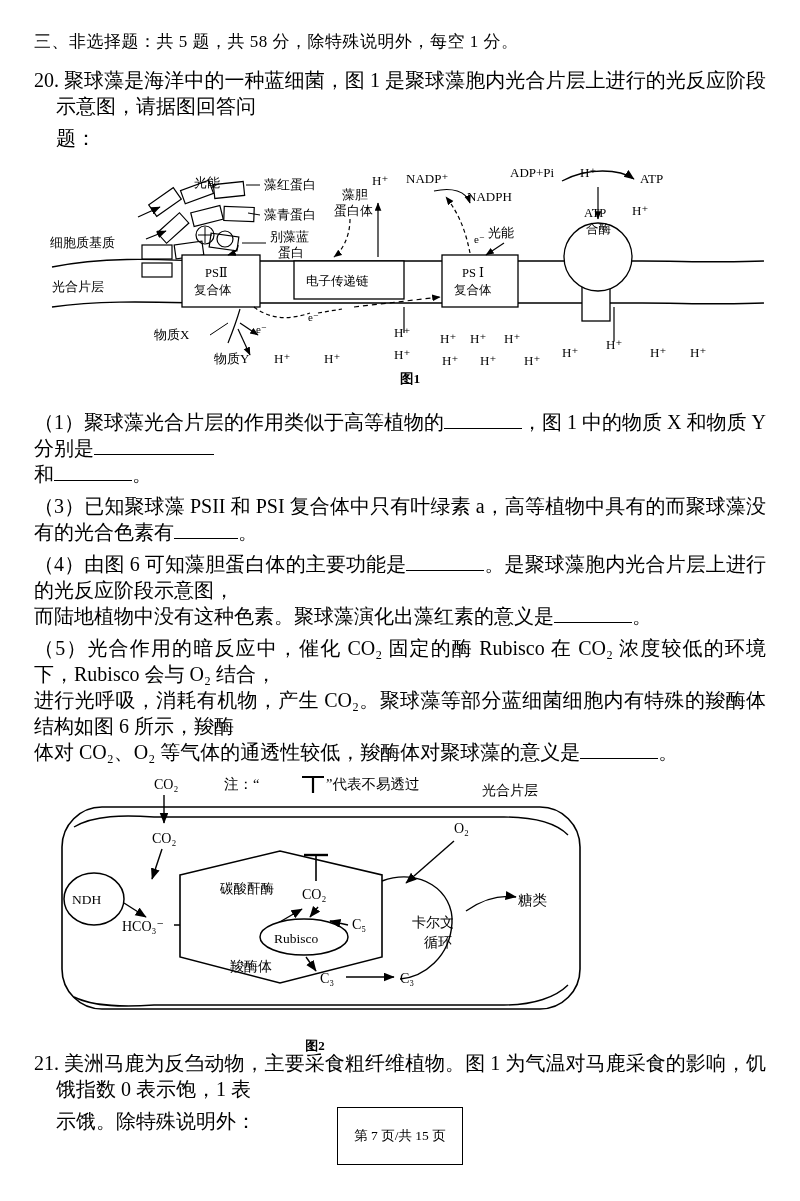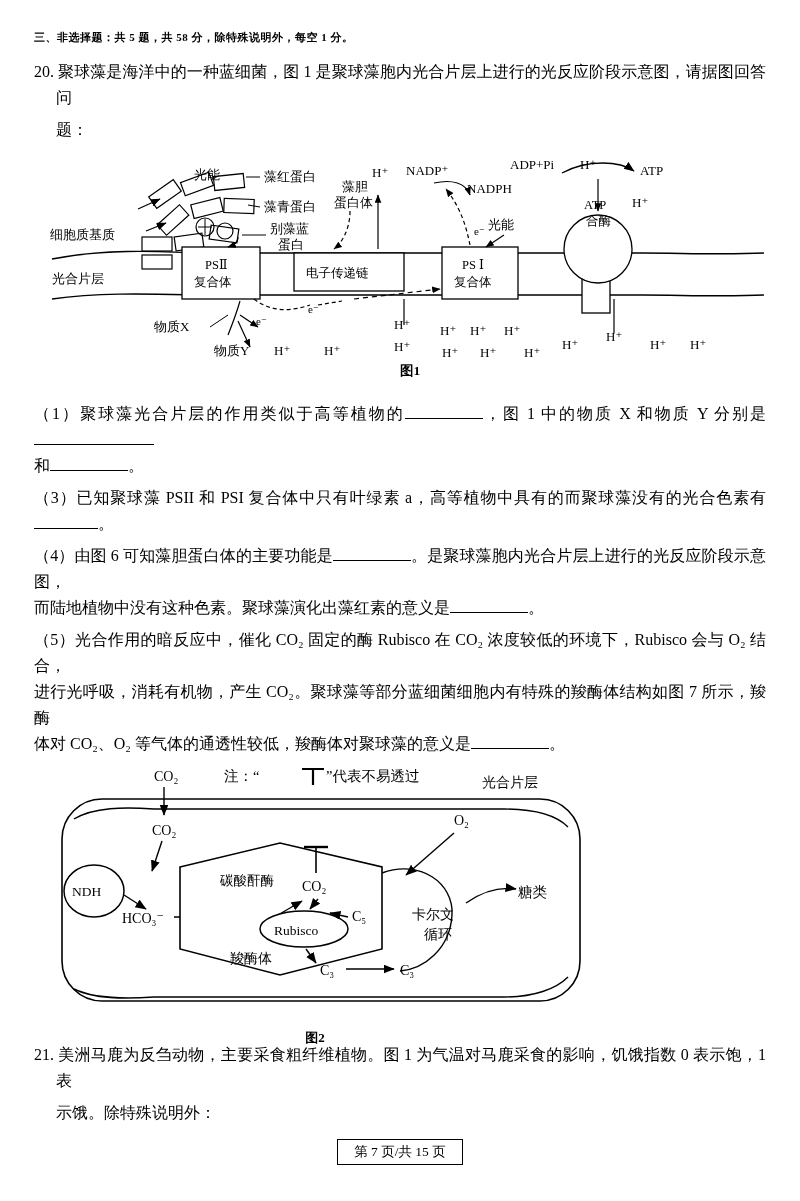--- a/index.html
+++ b/index.html
@@ -22,27 +22,27 @@
     padding: 0;
     box-sizing: border-box;
   }
   .content {
     position: absolute;
     left: 34px;
     top: 30px;
     width: 732px;
   }
   .section-head {
-    font-weight: bold;
-    font-size: 11px;
+    font-weight: normal;
+    font-size: 17px;
     letter-spacing: .5px;
     margin: 0 0 14px 0;
   }
   .q-block {
-    font-size: 16px;
+    font-size: 20px;
     line-height: 26px;
     margin: 0 0 6px 0;
     text-align: justify;
   }
   .hang {
     padding-left: 22px;
     text-indent: -22px;
   }
   .blank {
     display: inline-block;
@@ -75,21 +75,21 @@
     position: absolute;
     left: 0;
     bottom: 36px;
     width: 800px;
     text-align: center;
     font-size: 13.5px;
   }
   .footer .fbox {
     display: inline-block;
     border: 1px solid #000;
-    padding: 2px 16px;
+    padding: 18px 16px;
     line-height: 20px;
   }
   svg text {
     font-family: "Liberation Serif", "DejaVu Serif", serif;
   }
 </style>
 </head>
 <body>
 
 <div class="page">
@@ -243,21 +243,21 @@
       <span>（3）</span><span>已知聚球藻 PSII 和 PSI 复合体中只有叶绿素 a，高等植物中具有的而聚球藻没有的光合色素有</span><span class="blank b-short"></span><span>。</span>
     </div>
 
     <div class="q-block">
       <span>（4）</span><span>由图 6 可知藻胆蛋白体的主要功能是</span><span class="blank b-mid"></span><span>。是聚球藻胞内光合片层上进行的光反应阶段示意图，</span><br>
       <span>而陆地植物中没有这种色素。聚球藻演化出藻红素的意义是</span><span class="blank b-mid"></span><span>。</span>
     </div>
 
     <div class="q-block">
       <span>（5）</span><span>光合作用的暗反应中，催化 CO₂ 固定的酶 Rubisco 在 CO₂ 浓度较低的环境下，Rubisco 会与 O₂ 结合，</span><br>
-      <span>进行光呼吸，消耗有机物，产生 CO₂。聚球藻等部分蓝细菌细胞内有特殊的羧酶体结构如图 7 所示，羧酶</span><br>
+      <span>进行光呼吸，消耗有机物，产生 CO₂。聚球藻等部分蓝细菌细胞内有特殊的羧酶体结构如图 6 所示，羧酶</span><br>
       <span>体对 CO₂、O₂ 等气体的通透性较低，羧酶体对聚球藻的意义是</span><span class="blank b-mid"></span><span>。</span>
     </div>
 
     <div class="fig2-wrap">
       <svg width="732" height="268" viewBox="0 0 732 268">
         <defs>
           <marker id="ah2" markerWidth="9" markerHeight="9" refX="7.5" refY="3.2" orient="auto">
             <path d="M0,0 L8,3.2 L0,6.4 z" fill="#000"></path>
           </marker>
         </defs>

